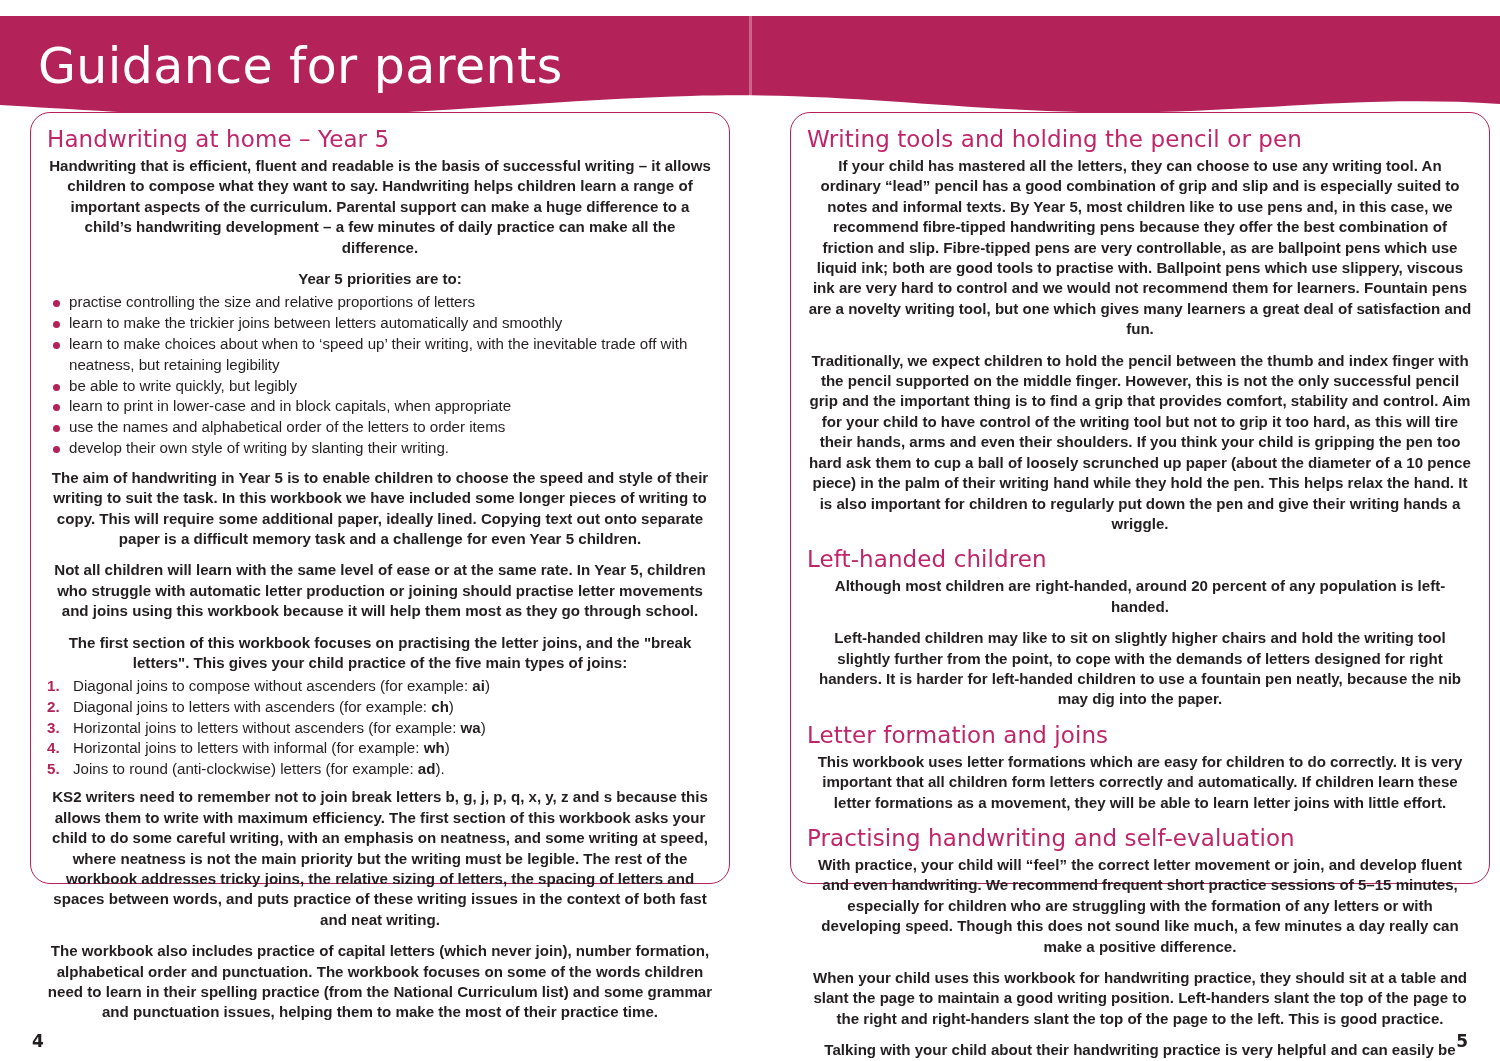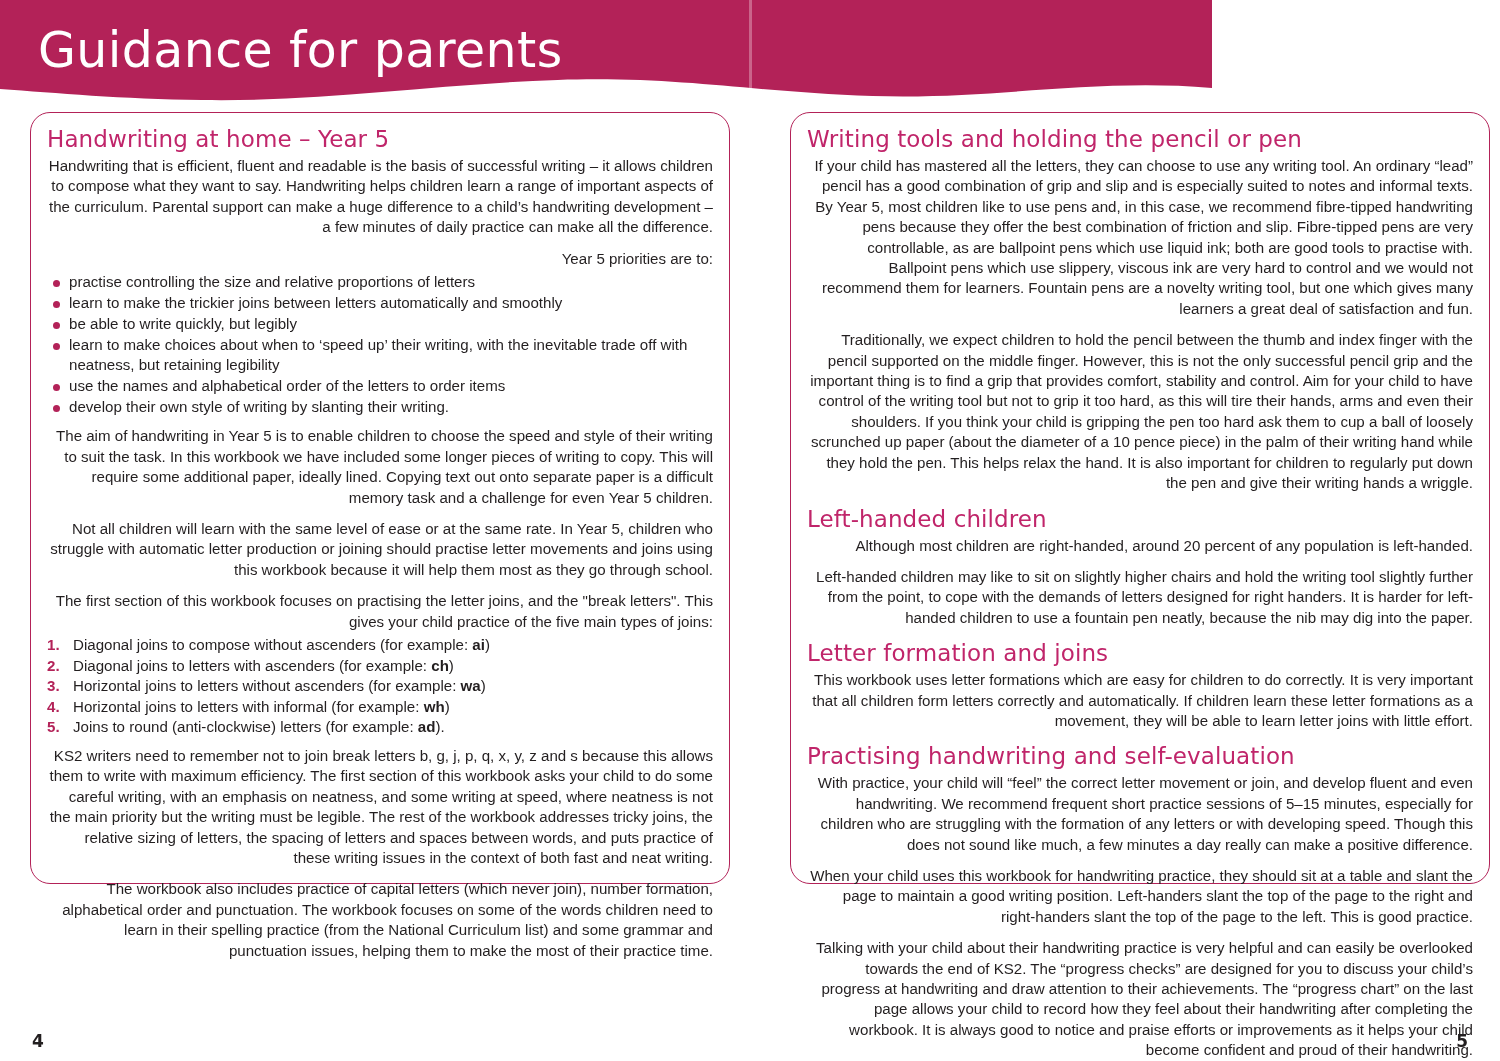--- a/index.html
+++ b/index.html
@@ -12,22 +12,22 @@
     height: 1061px;
     position: relative;
     font-family: "Liberation Sans", sans-serif;
     overflow: hidden;
   }
 
   
   .header-band {
     position: absolute;
     left: 0;
-    top: 0;
-    width: 1212px;
+    top: 16px;
+    width: 1500px;
     height: 108px;
     overflow: hidden;
   }
   .header-band .band-fill {
     position: absolute;
     left: 0; top: 0;
     width: 100%;
     height: 100%;
   }
   .header-title {
@@ -79,21 +79,22 @@
     font-family: "DejaVu Sans", sans-serif;
     font-size: 23px;
     line-height: 29px;
     font-weight: 400;
     margin: 0 0 2px 0;
     letter-spacing: 0.1px;
   }
 
   p.body-para {
     margin: 0 0 11px 0;
-    text-align: right;
+    text-align: center;
+    font-weight: bold;
   }
   p.body-para.tight { margin-bottom: 3px; }
 
   
   ul.prio-list {
     list-style: none;
     margin: 0 0 9px 0;
     padding: 0;
   }
   ul.prio-list li {
@@ -171,25 +172,29 @@
       <li>
         <span class="dot"></span>
         <span>practise controlling the size and relative proportions of letters</span>
       </li>
       <li>
         <span class="dot"></span>
         <span>learn to make the trickier joins between letters automatically and smoothly</span>
       </li>
       <li>
         <span class="dot"></span>
+        <span>learn to make choices about when to ‘speed up’ their writing, with the inevitable trade off with neatness, but retaining legibility</span>
+      </li>
+      <li>
+        <span class="dot"></span>
         <span>be able to write quickly, but legibly</span>
       </li>
       <li>
         <span class="dot"></span>
-        <span>learn to make choices about when to ‘speed up’ their writing, with the inevitable trade off with neatness, but retaining legibility</span>
+        <span>learn to print in lower-case and in block capitals, when appropriate</span>
       </li>
       <li>
         <span class="dot"></span>
         <span>use the names and alphabetical order of the letters to order items</span>
       </li>
       <li>
         <span class="dot"></span>
         <span>develop their own style of writing by slanting their writing.</span>
       </li>
     </ul>

